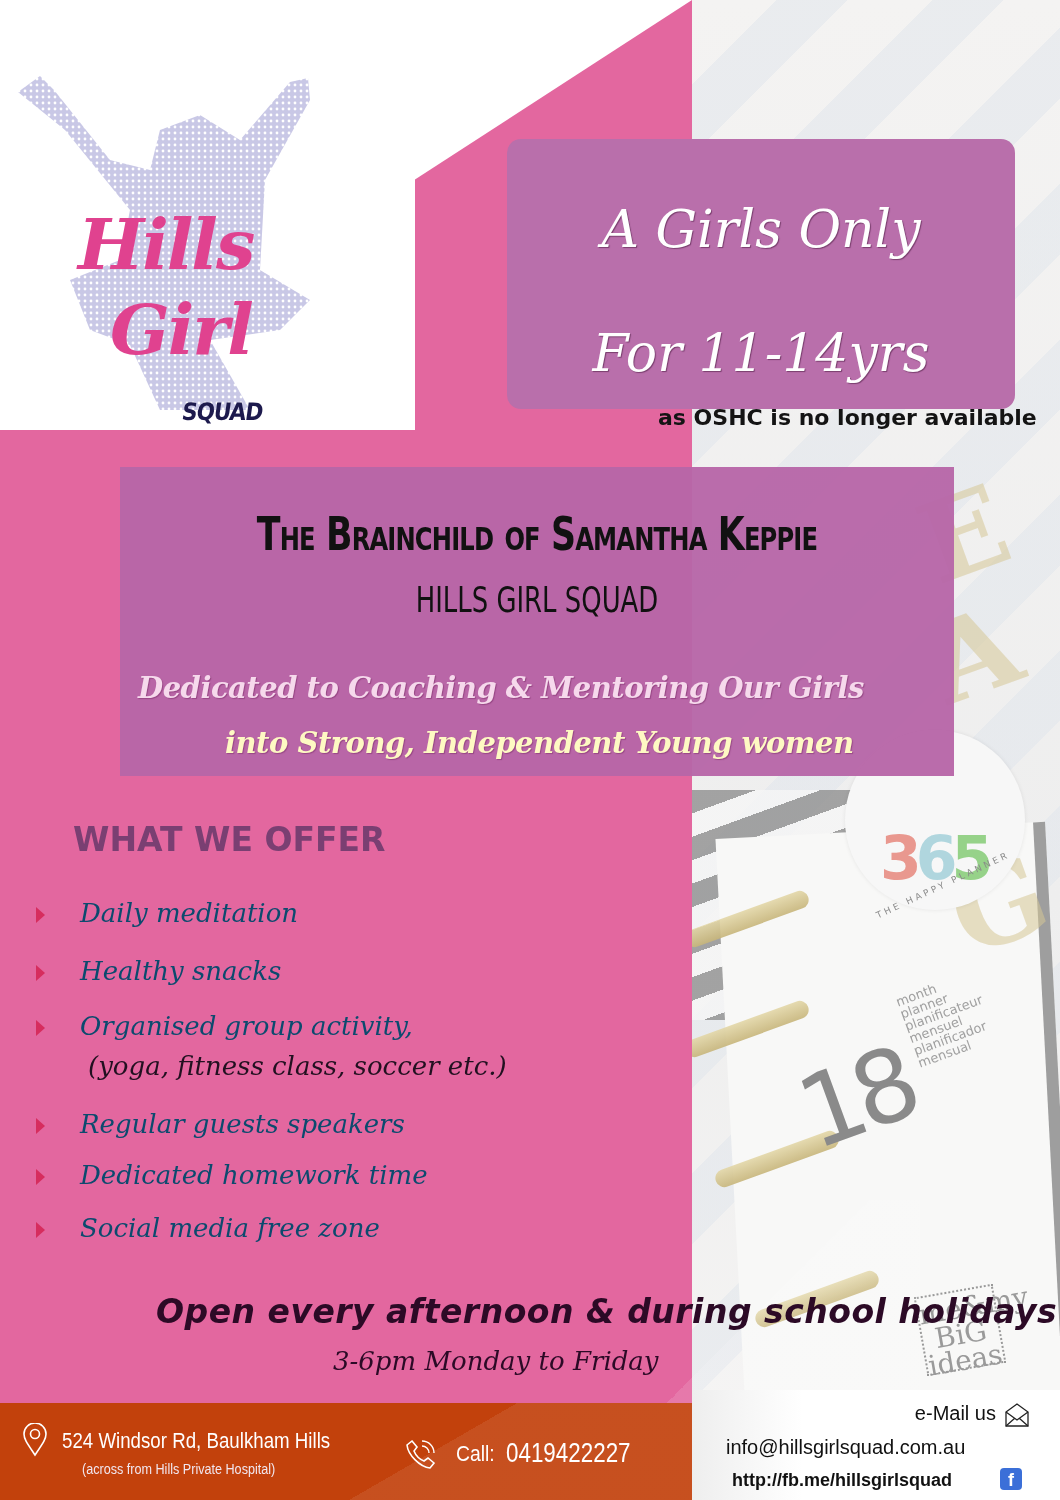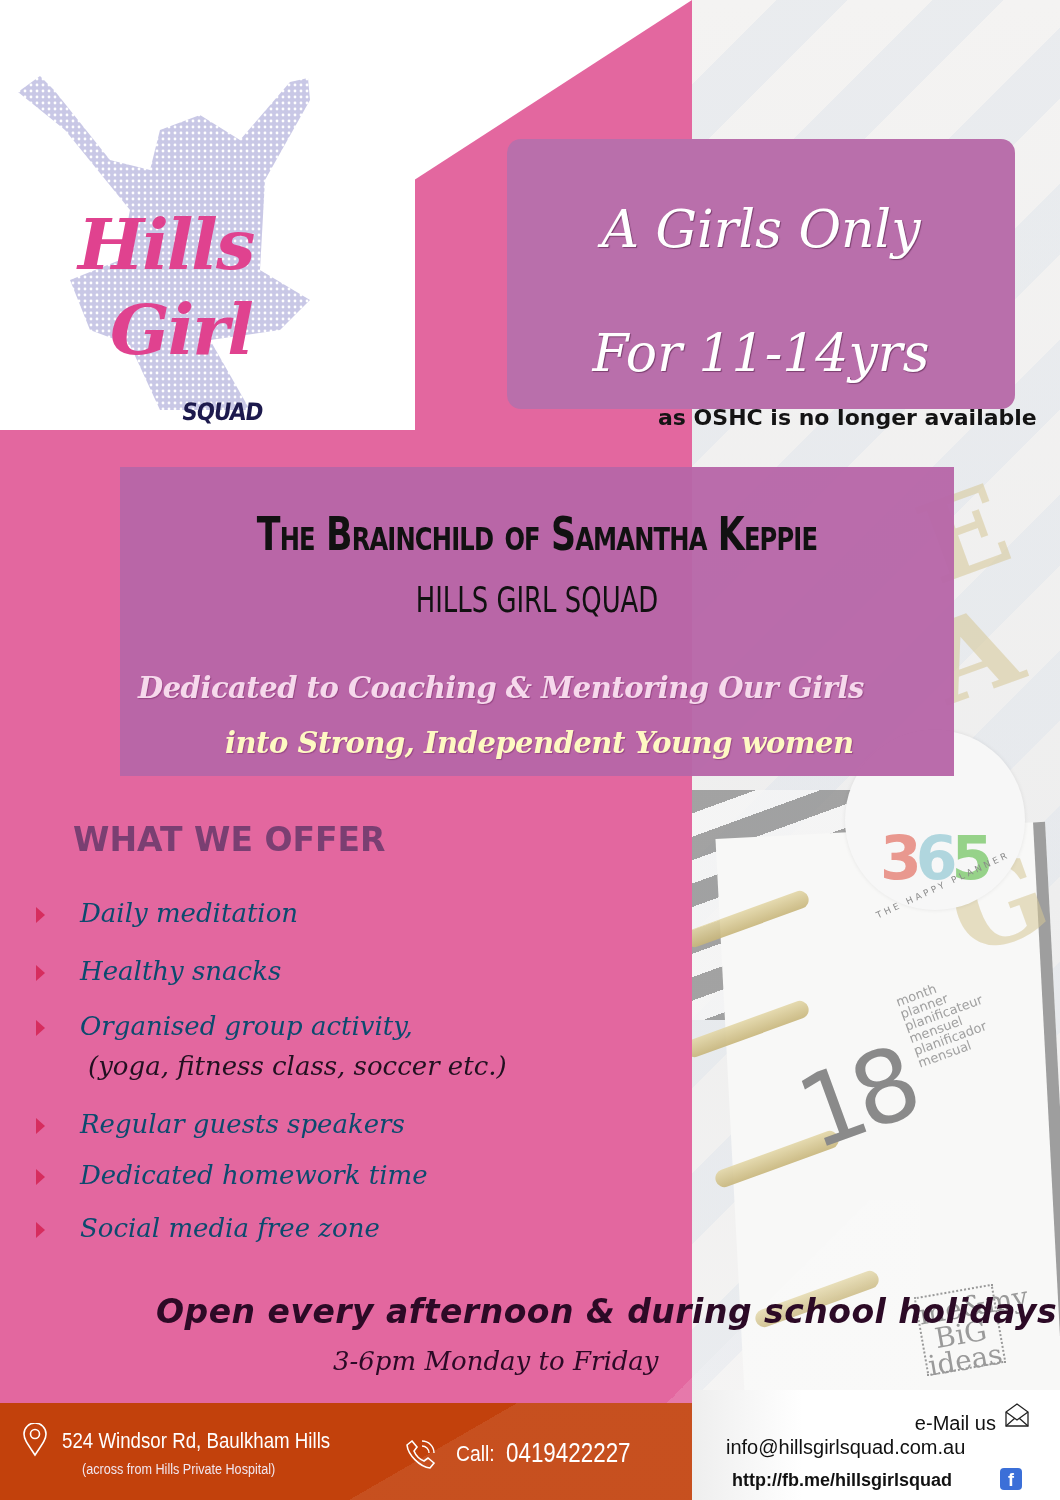--- a/index.html
+++ b/index.html
@@ -163,21 +163,21 @@
   .addr-1 { position: absolute; left: 62px; top: 25px; font: 22px "Liberation Sans", sans-serif; color: #ffffff; transform: scaleX(0.85); transform-origin: left; }
   .addr-2 { position: absolute; left: 82px; top: 58px; font: 14px "Liberation Sans", sans-serif; color: #f1e6ef; transform: scaleX(0.9); transform-origin: left; }
   .phone-icon { position: absolute; left: 404px; top: 34px; }
   .call-label { position: absolute; left: 456px; top: 38px; font: 22px "Liberation Sans", sans-serif; color: #ffffff; transform: scaleX(0.88); transform-origin: left; }
   .call-number { position: absolute; left: 506px; top: 34px; font: 28px "Liberation Sans", sans-serif; color: #ffffff; transform: scaleX(0.8); transform-origin: left; }
 
   .footer-right {
     position: absolute; left: 692px; top: 1390px; width: 368px; height: 110px;
     background: linear-gradient(90deg, #eeeeee 0%, #ffffff 30%);
   }
-  .email-label { position: absolute; right: 64px; top: 22px; font: 20px "Liberation Sans", sans-serif; color: #111; }
+  .email-label { position: absolute; right: 64px; top: 12px; font: 20px "Liberation Sans", sans-serif; color: #111; }
   .mail-icon { position: absolute; right: 30px; top: 12px; }
   .email-addr { position: absolute; left: 34px; top: 46px; font: 20px "Liberation Sans", sans-serif; color: #111; }
   .fb-url { position: absolute; left: 40px; top: 80px; font: bold 18px "Liberation Sans", sans-serif; color: #111; }
   .fb-icon {
     position: absolute; right: 38px; top: 78px; width: 22px; height: 22px; background: #3b6fd8; border-radius: 4px;
     color: #fff; font: bold 18px "Liberation Sans", sans-serif; text-align: center; line-height: 24px;
   }
 </style>
 </head>
 <body>

